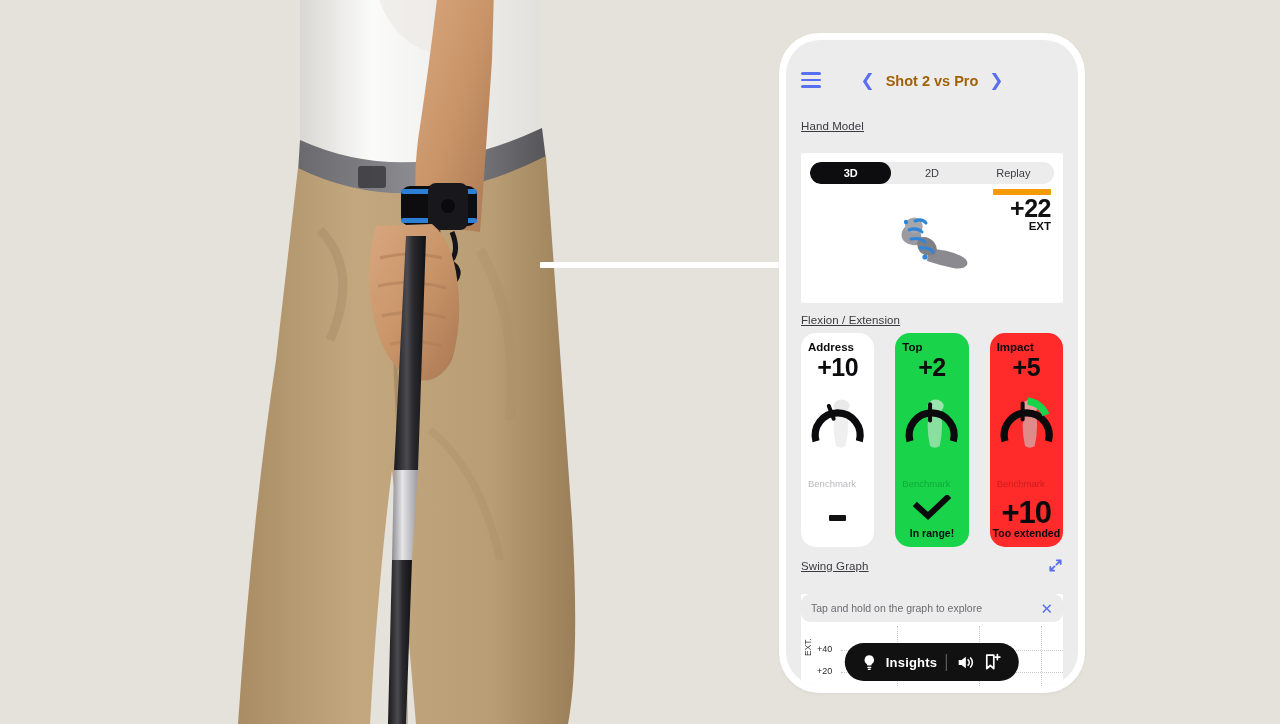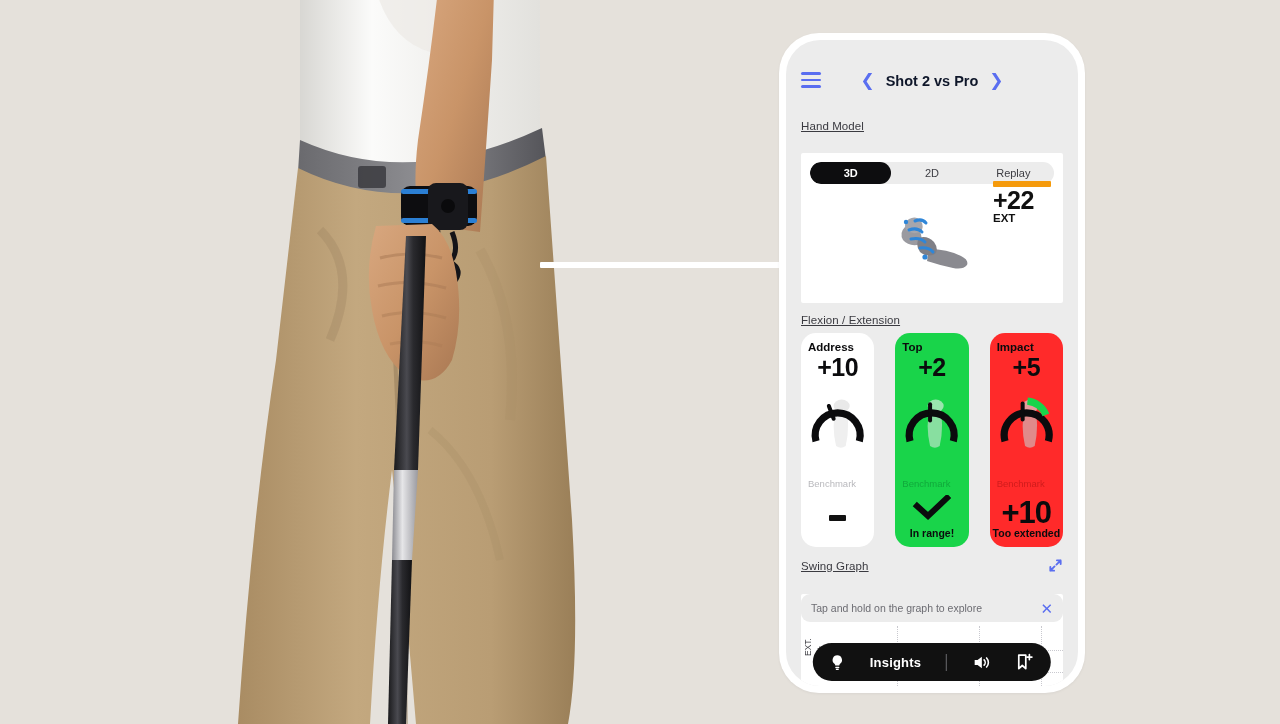--- a/index.html
+++ b/index.html
@@ -61,21 +61,21 @@
   }
   .nav {
     position: absolute; left: 50%; top: 50%;
     transform: translate(-50%, -50%);
     display: flex; align-items: center; gap: 11px;
   }
   .chev {
     color: #5a6ef0; font-size: 17px; font-weight: 400;
     line-height: 1; cursor: pointer; user-select: none;
   }
-  .nav-title { font-size: 14.5px; font-weight: bold; color: #0f172a; white-space: nowrap; }
+  .nav-title { font-size: 14.5px; font-weight: bold; color: #a16207; white-space: nowrap; }
 
   .sec-label {
     font-size: 11.5px; color: #3a3a40;
     margin-bottom: 7px; letter-spacing: .1px; text-decoration: underline;
   }
   .sec-row { display:flex; align-items:center; justify-content:space-between; margin-bottom:7px; }
   .sec-row .sec-label { margin-bottom:0; }
 
   
   .card {
@@ -86,21 +86,21 @@
     display: flex; background: #ececec; border-radius: 999px;
     height: 22px; align-items: center; overflow: hidden;
   }
   .seg div {
     flex: 1; text-align: center; font-size: 11px;
     color: #3c3c42; line-height: 22px; cursor: pointer; border-radius:999px;
   }
   .seg div.on { background: #0d0d0f; color: #fff; font-weight: bold; }
 
   .ext-badge {
-    position: absolute; right: 12px; top: 28px; text-align: left;
+    position: absolute; right: 12px; top: 36px; text-align: right;
   }
   .ext-bar { width: 58px; height: 6px; background: #f59a0b; border-radius:1px; margin-left:auto; }
   .ext-val { font-size: 25px; font-weight: bold; color:#111; line-height: 1.05; letter-spacing:-.5px; }
   .ext-unit { font-size: 11.5px; font-weight: bold; color:#111; line-height:1; }
   .hand3d { position:absolute; left:50%; top:56px; transform:translateX(-50%); }
 
   
   .fe-row { display: flex; gap: 21px; }
   .fe {
     flex: 1; height: 214px; border-radius: 15px;
@@ -141,21 +141,21 @@
   }
   .tick { position:absolute; left:16px; font-size:9px; color:#2c2c31; }
   .grid { position:absolute; left:40px; right:0; border-top: 1px dotted #c9c9cf; }
   .vgrid { position:absolute; top:0; bottom:0; border-left: 1px dotted #c9c9cf; }
   .blackbar { position:absolute; height:5px; background:#111; border-radius:2px; }
 
   .pill {
     position:absolute; left: 50%; transform: translateX(-50%);
     top: 610px; z-index: 9;
     background:#111; border-radius: 999px;
-    height: 38px; display:flex; align-items:center; gap:25px;
+    height: 38px; display:flex; align-items:center; gap:9px;
     padding: 0 17px; color:#fff;
   }
   .pill-txt { font-size: 13px; font-weight: bold; letter-spacing:.2px; }
   .pill-div { width:1px; height:17px; background:#6b6b70; }
   .pill .ic { cursor:pointer; display:flex; align-items:center; }
 </style>
 </head>
 <body>
 
 <div class="photo">

